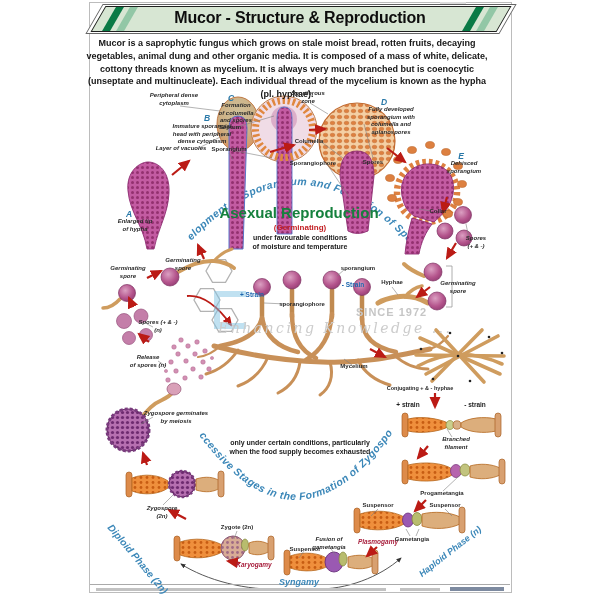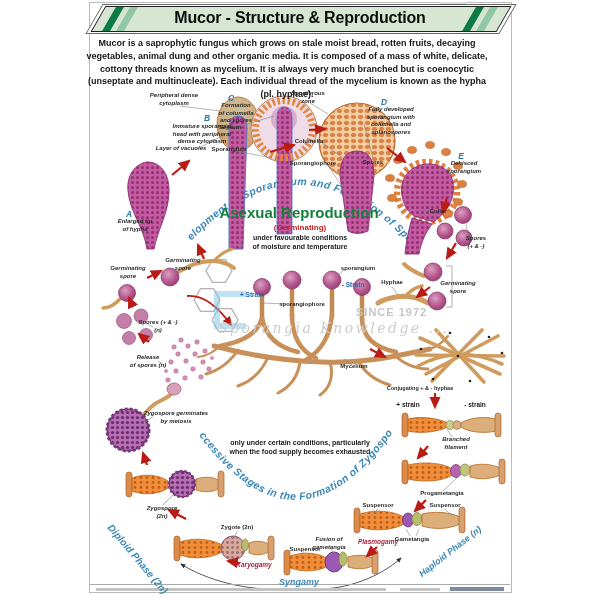--- a/index.html
+++ b/index.html
@@ -372,21 +372,21 @@
     </g>
 
     <g stroke="#444" stroke-width="0.9" fill="none">
       <path d="M284,589 C246,591 206,580 181,564" marker-end="url(#ba)"></path>
       <path d="M315,589 C346,590 380,577 401,558" marker-end="url(#ba)"></path>
     </g>
   </svg>
 
   <div class="abs wm-bracket"></div>
   <div class="abs wm-since">SINCE 1972</div>
-  <div class="abs wm-tag">Sporangia Knowledge ...</div>
+  <div class="abs wm-tag">Enhancing Knowledge ...</div>
 
   <div class="lbl letter" style="left:129px;top:209px;">A</div>
   <div class="lbl" style="left:135px;top:218px;">Enlarged tip
 of hypha</div>
   <div class="lbl letter" style="left:207px;top:113px;">B</div>
   <div class="lbl" style="left:202px;top:123px;">Immature sporangial
 head with peripheral
 dense cytoplasm</div>
   <div class="lbl letter" style="left:231px;top:93px;">C</div>
   <div class="lbl" style="left:236px;top:102px;">Formation

